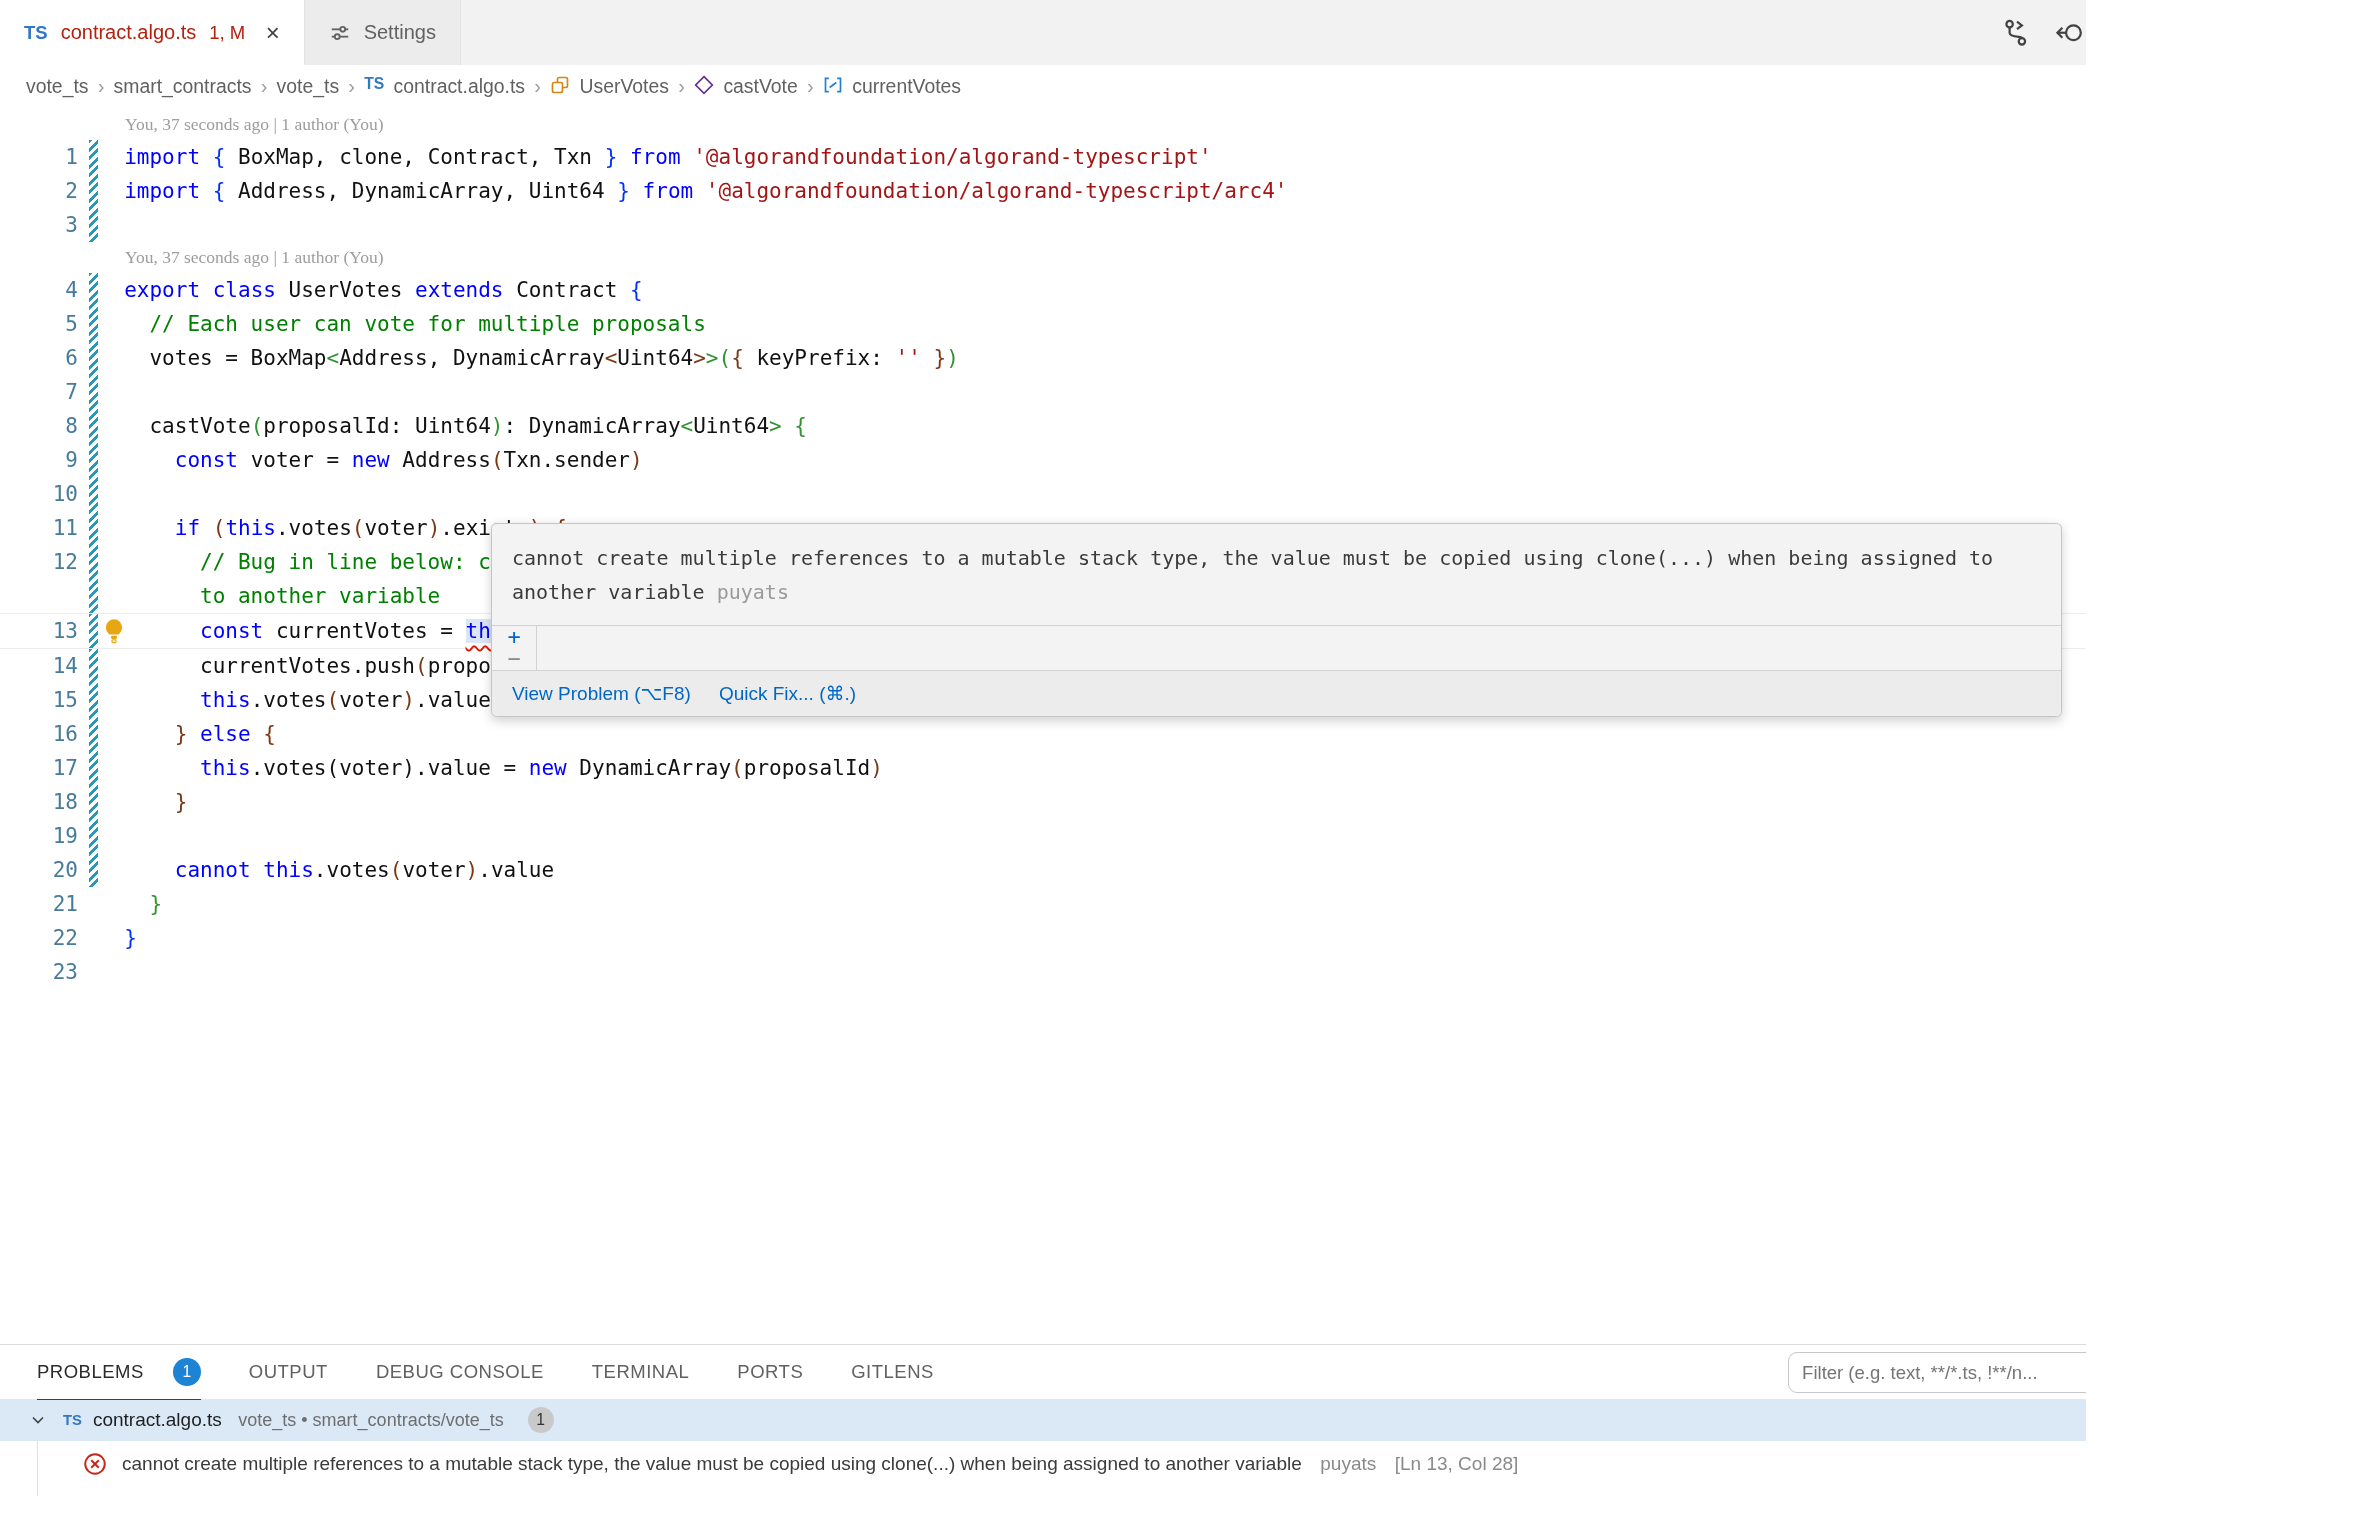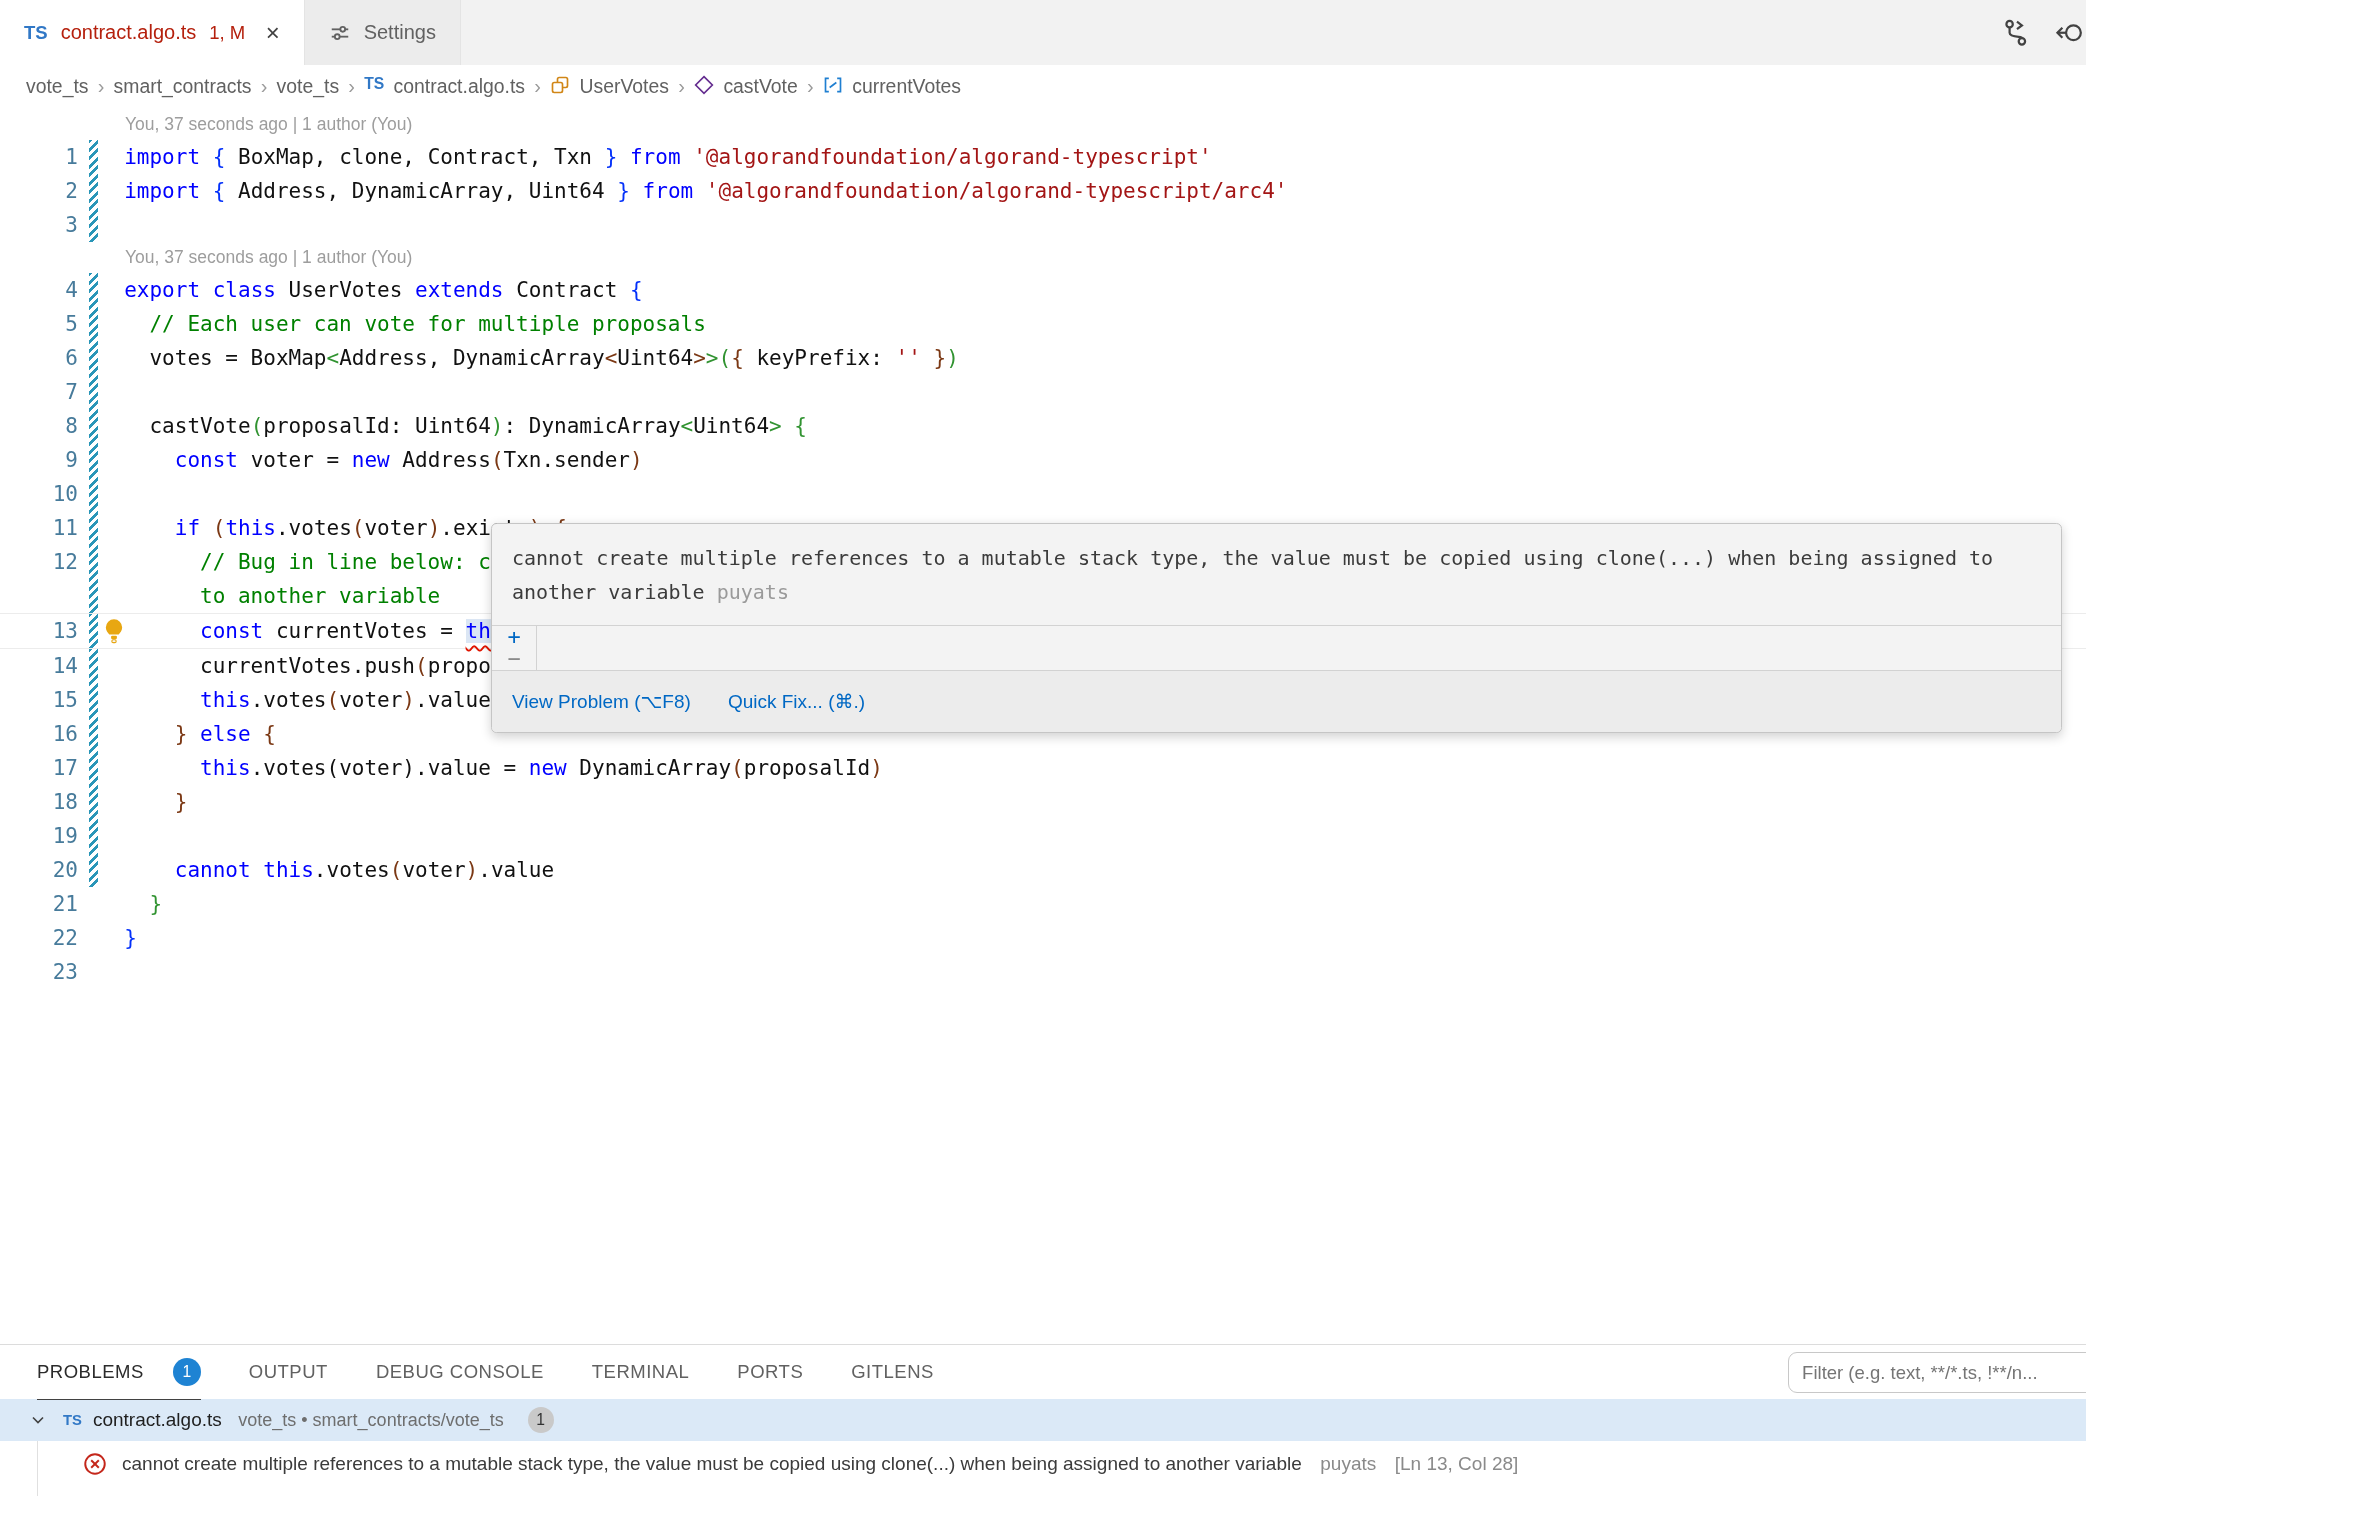--- a/index.html
+++ b/index.html
@@ -26,21 +26,21 @@
   .bc-item{display:flex;align-items:center;gap:7.4px;}
   .bc-sep{margin:0 9.2px;color:#9a9a9a;font-size:20px;}
   .bc-ico{width:22px;height:22px;display:inline-flex;}
   .bc-ts{color:#3178c6;font-weight:bold;font-size:15.7px;}
 
   
   #editor{position:absolute;left:0;top:107px;width:2377px;height:1237px;background:#fff;
           font-family:"DejaVu Sans Mono",monospace;font-size:21px;}
   #code{position:absolute;left:0;top:1.8px;width:2377px;}
   .blame{height:31px;line-height:31px;color:#9d9d9d;font-size:17.5px;padding-left:125px;
-         font-family:Liberation Sans, sans-serif;}
+         font-family:Liberation Serif, serif;}
   .line{display:flex;height:34px;line-height:34px;position:relative;}
   .num{width:78px;text-align:right;color:#477b9b;flex:none;font-size:21px;}
   .gbar{width:9.2px;margin-left:11px;flex:none;}
   .gbar.ch{background:repeating-linear-gradient(135deg,#2a96b8 0 2.8px,#ffffff 2.8px 6px);}
   .codetxt{padding-left:26px;white-space:pre;flex:1;}
   .line.cur{border-top:1.4px solid #ececec;border-bottom:1.4px solid #ececec;}
   .tk-k{color:#0000ff;}  .tk-d{color:#111;}  .tk-c{color:#008000;}  .tk-s{color:#a31515;}
   .tk-g1{color:#0431fa;} .tk-g2{color:#319331;} .tk-g3{color:#7b3814;}
   .sq{background:#dbe6f4;text-decoration:underline wavy 1.8px #e01400;text-underline-offset:6.5px;}
   .bulb{position:absolute;left:100px;top:3.7px;width:28px;height:28px;}
@@ -51,21 +51,21 @@
          font-family:"DejaVu Sans Mono",monospace;z-index:20;}
   #hover .msg{padding:16.6px 20px;font-size:20px;line-height:34px;color:#3b3b3b;}
   #hover .src{color:#9a9a9a;}
   #hover .qf{display:flex;border-top:0.9px solid #d2d2d2;}
   #hover .qf-rail{width:44px;border-right:0.9px solid #d2d2d2;display:flex;flex-direction:column;
                   align-items:center;justify-content:center;font-size:22px;line-height:22px;}
   #hover .qf-plus{color:#0068c4;cursor:pointer;}
   #hover .qf-minus{color:#8a8a8a;cursor:pointer;}
   #hover .qf-body{padding:14.8px 24px;font-size:20px;}
   #hover .foot{background:#ececec;border-top:0.9px solid #d2d2d2;border-radius:0 0 5.5px 5.5px;
-               padding:19px 20px;font-family:"Liberation Sans",sans-serif;font-size:19px;display:flex;gap:37px;}
+               padding:11px 20px;font-family:"Liberation Sans",sans-serif;font-size:19px;display:flex;gap:28px;}
   #hover .foot a{color:#0068c4;text-decoration:none;cursor:pointer;}
 
   
   #minimap{position:absolute;left:2152px;top:103px;width:207px;height:83px;}
   #minimap .mm-chbar{position:absolute;left:-3.7px;top:1.8px;width:3.7px;height:72px;background:#1f78c0;}
   .mmrow{position:absolute;height:2px;display:flex;gap:1.8px;}
   .mmseg{height:2px;border-radius:0.9px;}
   #scrollbar{position:absolute;left:2359px;top:88px;width:18.5px;height:775px;background:#c9c9c9;}
   #scroll-decor{position:absolute;left:2359px;top:115px;width:12px;height:603px;background:#7397ad;}
   #scroll-cursor{position:absolute;left:2359px;top:505px;width:18.5px;height:5.5px;background:#3f3f3f;}

